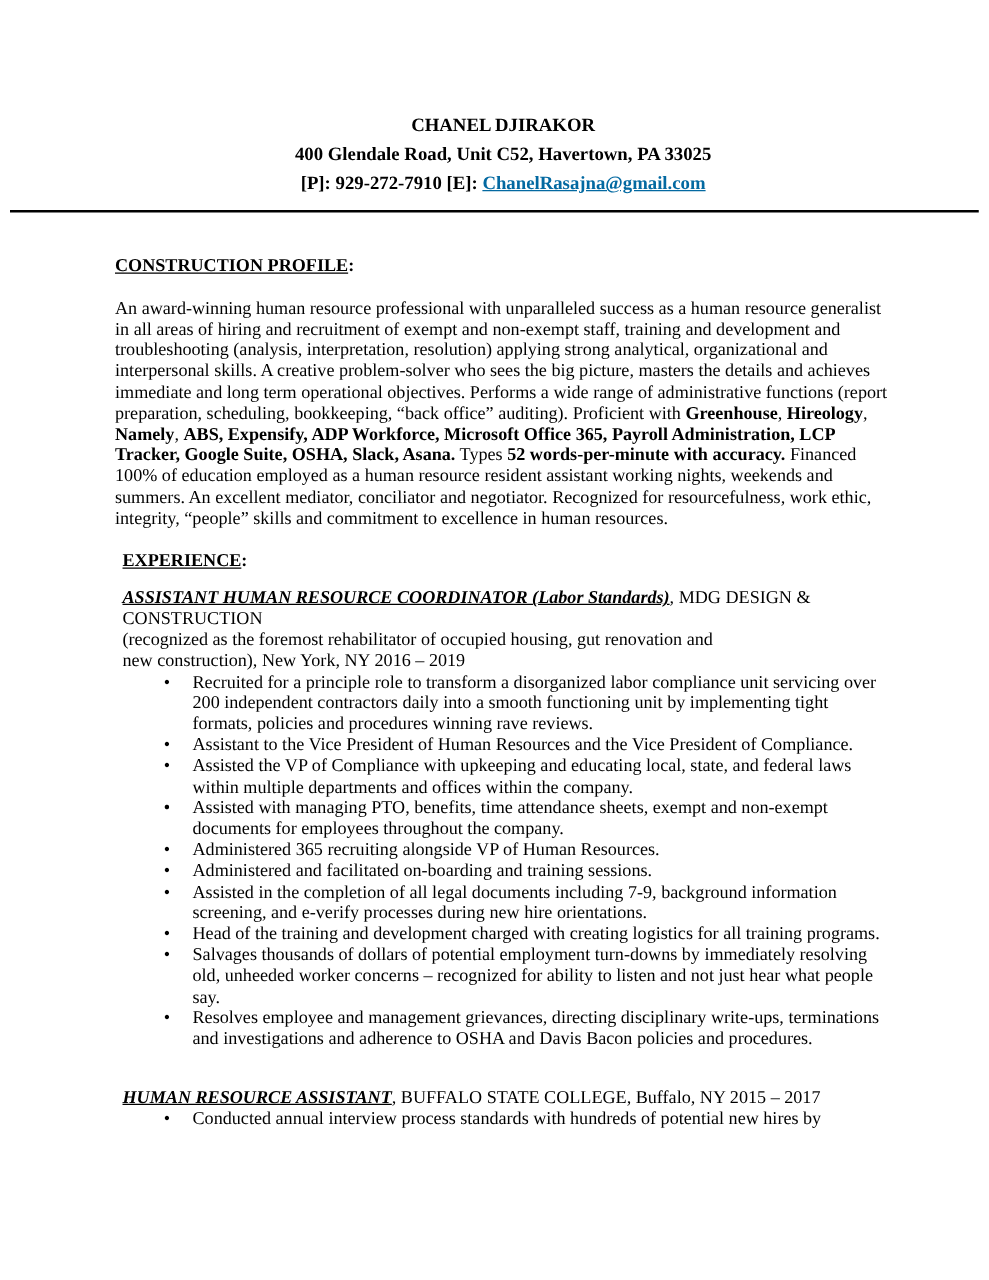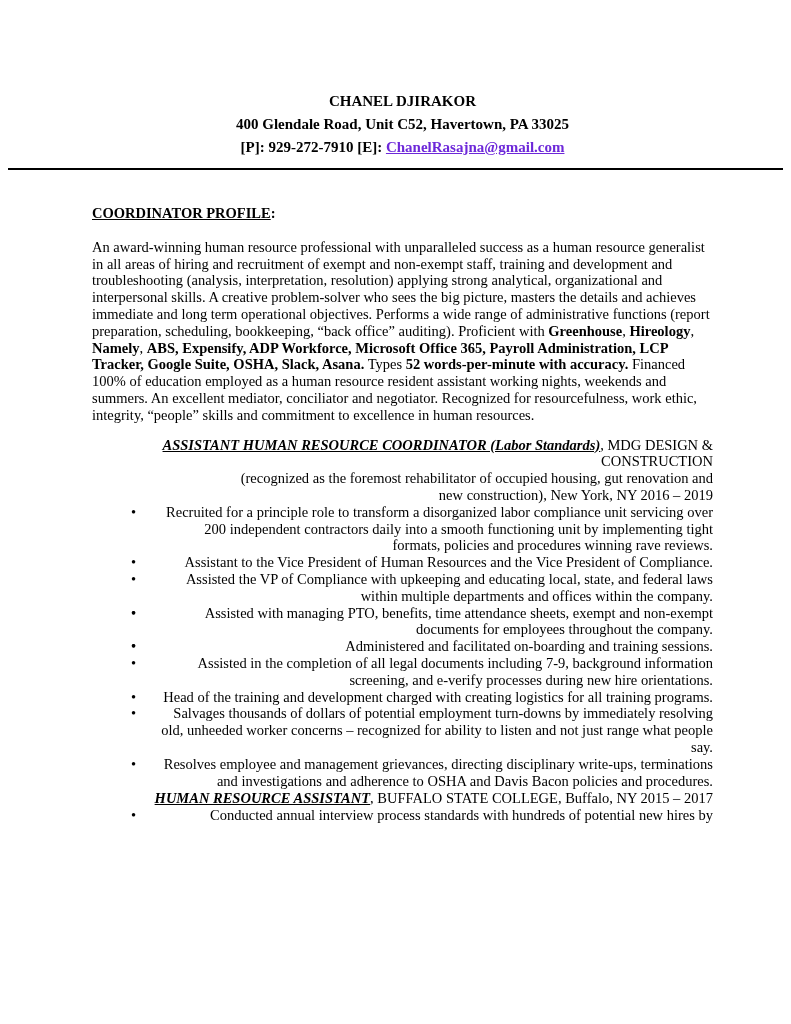--- a/index.html
+++ b/index.html
@@ -10,72 +10,73 @@
     height: 1024px;
     overflow: hidden;
     background: #ffffff;
     color: #000000;
     padding: 90px 78px 0 92px;
     font-family: "Liberation Serif", "DejaVu Serif", serif;
     font-size: 14.5px;
     line-height: 16.8px;
   }
   .header { text-align: center; font-weight: bold; font-size: 15px; line-height: 23px; }
-  .header a.email { color: #6d28d9; text-decoration: underline; font-weight: bold; }
+  .header a.email { color: #0369a1; text-decoration: underline; font-weight: bold; }
   .divider { border: 0; border-top: 2px solid #000; margin: 9px -70px 0 -84px; }
   .sec-heading { font-size: 14.5px; font-weight: bold; margin: 35px 0 0 0; line-height: 16.8px; }
   .exp-indent { margin-left: 6px; }
   .exp-indent .sec-heading { margin-top: 17px; }
   .u  { text-decoration: underline; }
   .b  { font-weight: bold; }
   .i  { }
   .bi { font-weight: bold; font-style: italic; text-decoration: underline; }
   .para { margin: 17px 0 0 0; }
-  .job { margin-top: 13px; text-align: right; }
-  .job.second { margin-top: 1px; }
+  .job { margin-top: 13px; }
+  .job.second { margin-top: 30px; }
   .bullets { list-style: none; margin: 0; padding: 0 0 0 56px; }
   .bullets li { position: relative; }
   .bullets .marker { position: absolute; left: -23px; top: 0; }
 </style>
 </head>
 <body>
 
 <div class="page">
 
   <header class="header">
     <div>CHANEL DJIRAKOR</div>
     <div>400 Glendale Road, Unit C52, Havertown, PA 33025</div>
     <div><span>[P]: 929-272-7910 [E]: </span><a class="email" href="#">ChanelRasajna@gmail.com</a></div>
   </header>
 
   <hr class="divider">
 
   <section>
-    <h2 class="sec-heading"><span class="u">COORDINATOR PROFILE</span><span>:</span></h2>
+    <h2 class="sec-heading"><span class="u">CONSTRUCTION PROFILE</span><span>:</span></h2>
     <p class="para"><span>An award-winning human resource professional with unparalleled success as a human resource generalist in all areas of hiring and recruitment of exempt and non-exempt staff, training and development and troubleshooting (analysis, interpretation, resolution) applying strong analytical, organizational and interpersonal skills. A creative problem-solver who </span><span class="i">sees the big picture,</span><span> masters the details and achieves immediate and long term operational objectives. Performs a wide range of administrative functions (report preparation, scheduling, bookkeeping, “back office” auditing). Proficient with </span><span class="b">Greenhouse</span><span>, </span><span class="b">Hireology</span><span>, </span><span class="b">Namely</span><span>, </span><span class="b">ABS, Expensify, ADP Workforce, Microsoft Office 365, Payroll Administration, LCP Tracker, Google Suite, OSHA, Slack, Asana.</span><span> Types </span><span class="b">52 words-per-minute with accuracy.</span><span> Financed 100% of education employed as a human resource resident assistant working nights, weekends and summers. An excellent mediator, conciliator and negotiator. Recognized for resourcefulness, work ethic, integrity, “people” skills and commitment to excellence in human resources.</span></p>
   </section>
 
   <section class="exp-indent">
+    <h2 class="sec-heading"><span class="u">EXPERIENCE</span><span>:</span></h2>
 
     <div class="job">
       <div><span class="bi">ASSISTANT HUMAN RESOURCE COORDINATOR (Labor Standards)</span><span>, MDG DESIGN &amp; CONSTRUCTION</span></div>
       <div>(recognized as the foremost rehabilitator of occupied housing, gut renovation and</div>
       <div>new construction), New York, NY 2016 – 2019</div>
       <ul class="bullets">
 
       <li><span class="marker">•</span><span><span>Recruited for a principle role to transform a disorganized labor compliance unit servicing over 200 independent contractors daily into a smooth functioning unit by implementing tight formats, policies and procedures winning rave reviews.</span></span></li>
           <li><span class="marker">•</span><span><span>Assistant to the Vice President of Human Resources and the Vice President of Compliance.</span></span></li>
           <li><span class="marker">•</span><span><span>Assisted the VP of Compliance with upkeeping and educating local, state, and federal laws within multiple departments and offices within the company.</span></span></li>
           <li><span class="marker">•</span></li>
           <li><span class="marker">•</span><span><span>Assisted with managing PTO, benefits, time attendance sheets, exempt and non-exempt documents for employees throughout the company.</span></span></li>
-          <li><span class="marker">•</span></li>
+          <li><span class="marker">•</span><span><span>Administered 365 recruiting alongside VP of Human Resources.</span></span></li>
           <li><span class="marker">•</span><span><span>Administered and facilitated on-boarding and training sessions.</span></span></li>
           <li><span class="marker">•</span><span><span>Assisted in the completion of all legal documents including 7-9, background information screening, and e-verify processes during new hire orientations.</span></span></li>
           <li><span class="marker">•</span><span><span>Head of the training and development charged with creating logistics for all training programs.</span></span></li>
-          <li><span class="marker">•</span><span><span>Salvages thousands of dollars of potential employment turn-downs by immediately resolving old, unheeded worker concerns – recognized for ability to </span><span class="i">listen</span><span> and not just </span><span class="i">range</span><span> what people say.</span></span></li>
+          <li><span class="marker">•</span><span><span>Salvages thousands of dollars of potential employment turn-downs by immediately resolving old, unheeded worker concerns – recognized for ability to </span><span class="i">listen</span><span> and not just </span><span class="i">hear</span><span> what people say.</span></span></li>
           <li><span class="marker">•</span><span><span>Resolves employee and management grievances, directing disciplinary write-ups, terminations and investigations and adherence to OSHA and Davis Bacon policies and procedures.</span></span></li>
         </ul>
     </div>
 
     <div class="job second">
       <div><span class="bi">HUMAN RESOURCE ASSISTANT</span><span>, BUFFALO STATE COLLEGE, Buffalo, NY 2015 – 2017</span></div>
       <ul class="bullets">
 
       <li><span class="marker">•</span><span><span>Conducted annual interview process standards with hundreds of potential new hires by</span></span></li>
         </ul>

